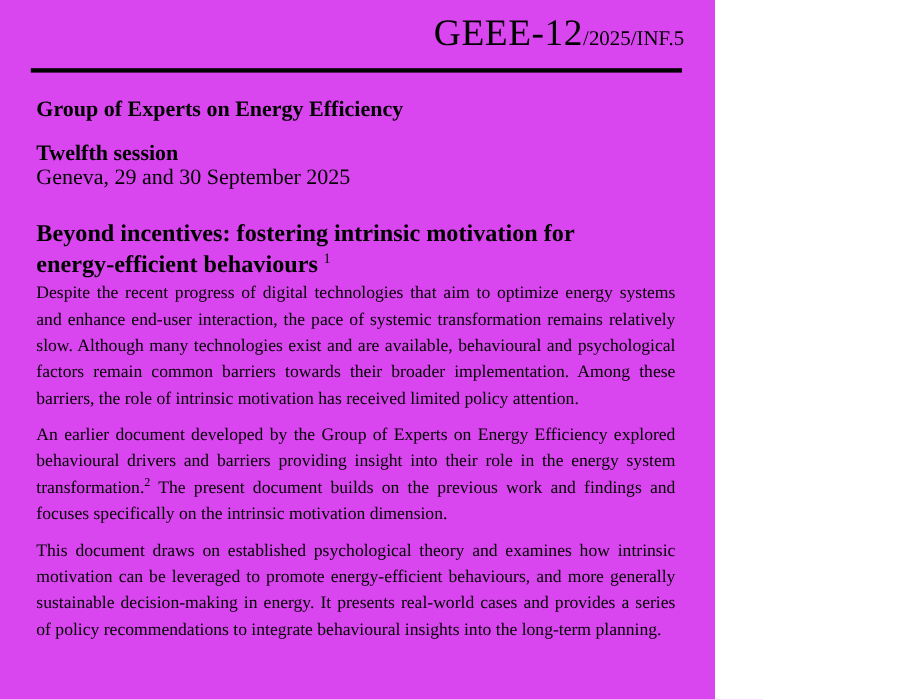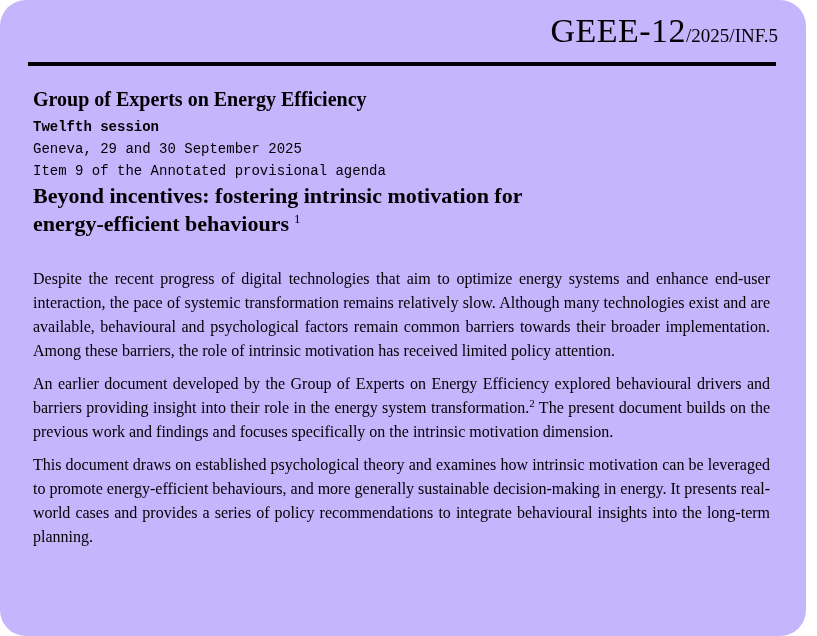--- a/index.html
+++ b/index.html
@@ -5,24 +5,23 @@
   * { margin: 0; padding: 0; box-sizing: border-box; }
   html, body { background: #ffffff; }
   body {
     width: 817px; height: 636px;
     font-family: "Liberation Serif", "DejaVu Serif", serif;
     color: #000000;
     overflow: hidden;
   }
   .page {
     position: relative;
-    width: 806px; height: 636px;
-    background: #c4b5fd;
+    width: 650px; height: 636px;
+    background: #d946ef;
     overflow: hidden;
-    border-radius: 26px;
   }
   .doc-symbol {
     text-align: right;
     padding: 12px 28px 0 0;
     white-space: nowrap;
   }
   .doc-symbol-main {
     font-size: 34px;
     letter-spacing: 0.5px;
   }
@@ -37,27 +36,27 @@
   .content {
     padding: 0 36px 0 33px;
   }
   .committee-name {
     margin-top: 20px;
     font-size: 20px;
     font-weight: bold;
     line-height: 26px;
   }
   .session-block {
-    margin-top: 4px;
-    font-size: 14px;
+    margin-top: 16px;
+    font-size: 20px;
     line-height: 22px;
-    font-family: Liberation Mono, monospace;
   }
   .session-line.bold { font-weight: bold; }
   .doc-title {
+    margin-top: 26px;
     font-size: 22px;
     font-weight: bold;
     line-height: 28px;
     max-width: 548px;
   }
   .doc-title sup {
     font-size: 13px;
     font-weight: normal;
     vertical-align: super;
     line-height: 0;
@@ -68,21 +67,21 @@
     font-size: 19px;
     font-weight: bold;
     line-height: 24px;
   }
   .body-paragraph {
     font-size: 16px;
     line-height: 24px;
     text-align: justify;
     margin-top: 9px;
   }
-  .body-paragraph.first { margin-top: 29px; }
+  .body-paragraph.first { margin-top: 1px; }
   .body-paragraph sup {
     font-size: 11px;
     vertical-align: super;
     line-height: 0;
   }
 </style>
 </head>
 <body>
 
 <div class="page">
@@ -93,21 +92,20 @@
 
   <div class="header-rule"></div>
 
   <div class="content">
 
     <h2 class="committee-name">Group of Experts on Energy Efficiency</h2>
 
     <div class="session-block">
       <div class="session-line bold">Twelfth session</div>
       <div class="session-line">Geneva, 29 and 30 September 2025</div>
-      <div class="session-line">Item 9 of the Annotated provisional agenda</div>
     </div>
 
     <h1 class="doc-title">
       <span>Beyond incentives: fostering intrinsic motivation for energy-efficient behaviours</span><sup>1</sup>
     </h1>
 
 
     <p class="body-paragraph first">Despite the recent progress of digital technologies that aim to optimize energy systems and enhance end-user interaction, the pace of systemic transformation remains relatively slow. Although many technologies exist and are available, behavioural and psychological factors remain common barriers towards their broader implementation. Among these barriers, the role of intrinsic motivation has received limited policy attention.</p>
 
     <p class="body-paragraph">

